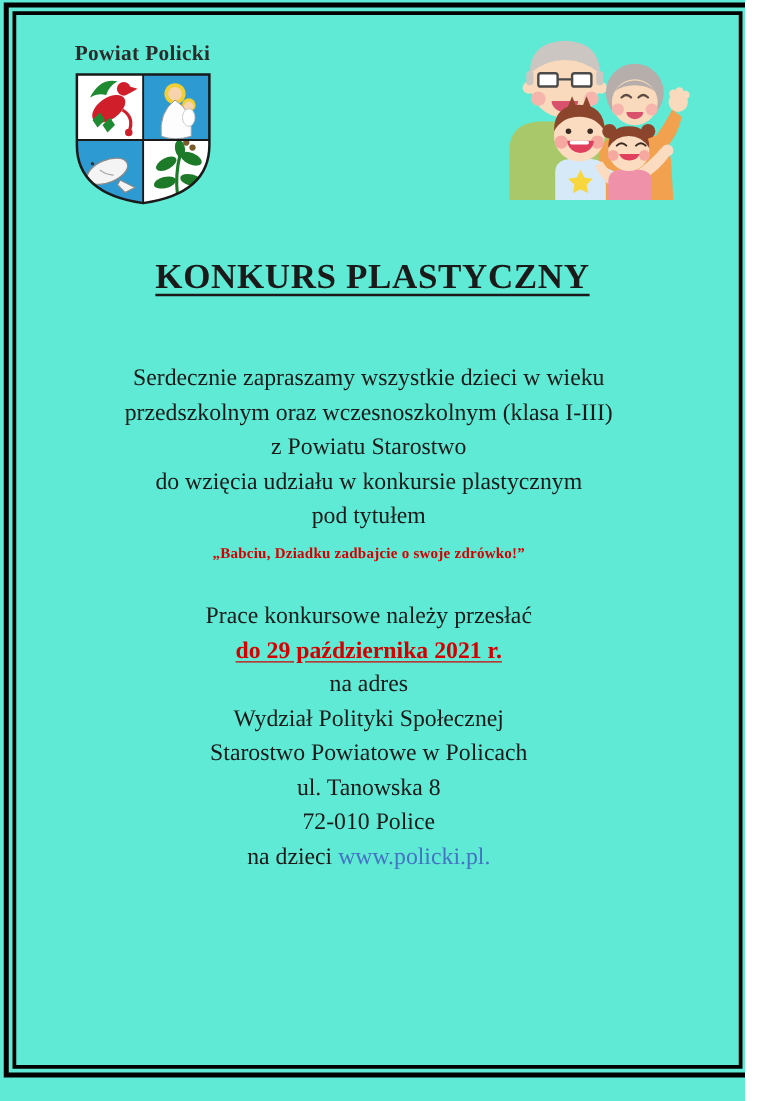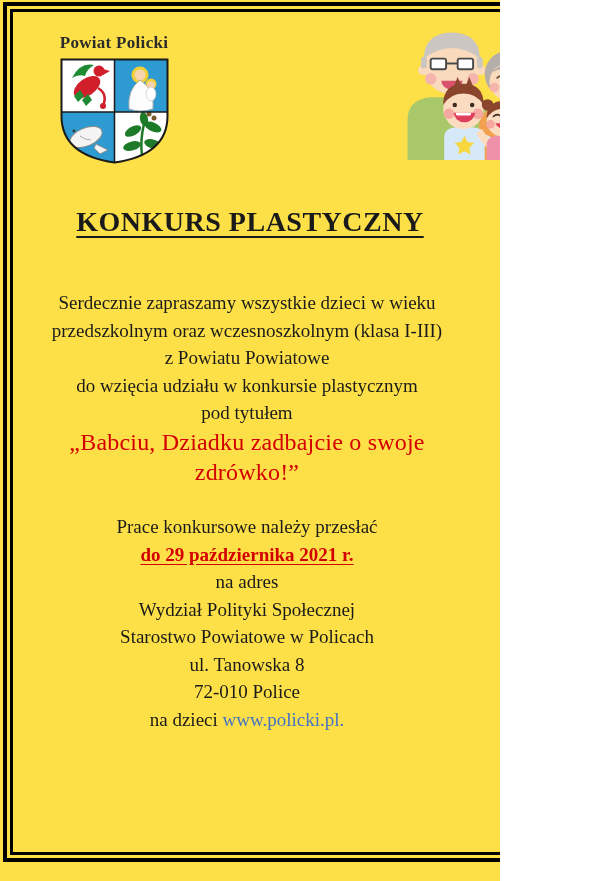--- a/index.html
+++ b/index.html
@@ -1,33 +1,33 @@
 <!DOCTYPE html>
 <html><head>
 <meta charset="utf-8">
 <style>
   html,body{margin:0;padding:0;background:#fff;}
   .page{
-    position:relative;width:500px;height:881px;background:#fde047;
+    position:relative;width:596px;height:881px;background:#5eead4;
     font-family:"Liberation Serif","DejaVu Serif",serif;color:#1a1a1a;overflow:hidden;
   }
   .frame-outer{position:absolute;left:3px;top:2px;width:598px;height:860px;
     border:4px solid #000;box-sizing:border-box;}
   .frame-inner{position:absolute;left:10px;top:9px;width:584px;height:846px;
     border:3px solid #000;box-sizing:border-box;}
   .crest{position:absolute;left:55px;top:33px;width:118px;text-align:center;}
   .crest-label{font-weight:bold;font-size:17px;color:#2b2b2b;letter-spacing:.3px;margin-bottom:3px;white-space:nowrap;}
   .family{position:absolute;left:394px;top:20px;}
   .title{position:absolute;top:206px;left:0;width:100%;margin:0;text-align:center;
     font-size:28px;font-weight:bold;letter-spacing:.5px;}
   .title span{text-decoration:underline;text-decoration-thickness:2px;text-underline-offset:5px;text-align:right;}
   .block{position:absolute;left:30px;right:36px;text-align:center;font-size:19px;line-height:27.5px;}
   .block1{top:289px;}
-  .block2{top:479px;margin-top:34px;}
-  .quote{color:#d40000;font-weight:normal;font-size:24px;line-height:30px;letter-spacing:.2px;}
+  .block2{top:479px;}
+  .quote{color:#d40000;font-weight:bold;font-size:12px;line-height:30px;letter-spacing:.2px;}
   .deadline{color:#d40000;font-weight:bold;text-decoration:underline;text-underline-offset:3px;}
   .link{color:#4573c4;}
 </style>
 </head>
 <body>
 
 <div class="page">
   <div class="frame-outer"></div>
   <div class="frame-inner"></div>
 
@@ -157,21 +157,21 @@
       <circle cx="126" cy="108" r="4.5" fill="#f5a9a0"></circle>
       <path d="M105,107 A9,8 0 0 0 122,107 Z" fill="#e03f5e"></path>
     </g>
   </svg>
 
   <h1 class="title"><span>KONKURS PLASTYCZNY</span></h1>
 
   <div class="block block1">
     <div class="line">Serdecznie zapraszamy wszystkie dzieci w wieku</div>
     <div class="line">przedszkolnym oraz wczesnoszkolnym (klasa I-III)</div>
-    <div class="line">z Powiatu Powiatowe</div>
+    <div class="line">z Powiatu Starostwo</div>
     <div class="line">do wzięcia udziału w konkursie plastycznym</div>
     <div class="line">pod tytułem</div>
     <div class="line quote">„Babciu, Dziadku zadbajcie o swoje zdrówko!”</div>
   </div>
 
   <div class="block block2">
     <div class="line">Prace konkursowe należy przesłać</div>
     <div class="line deadline">do 29 października 2021 r.</div>
     <div class="line">na adres</div>
     <div class="line">Wydział Polityki Społecznej</div>

